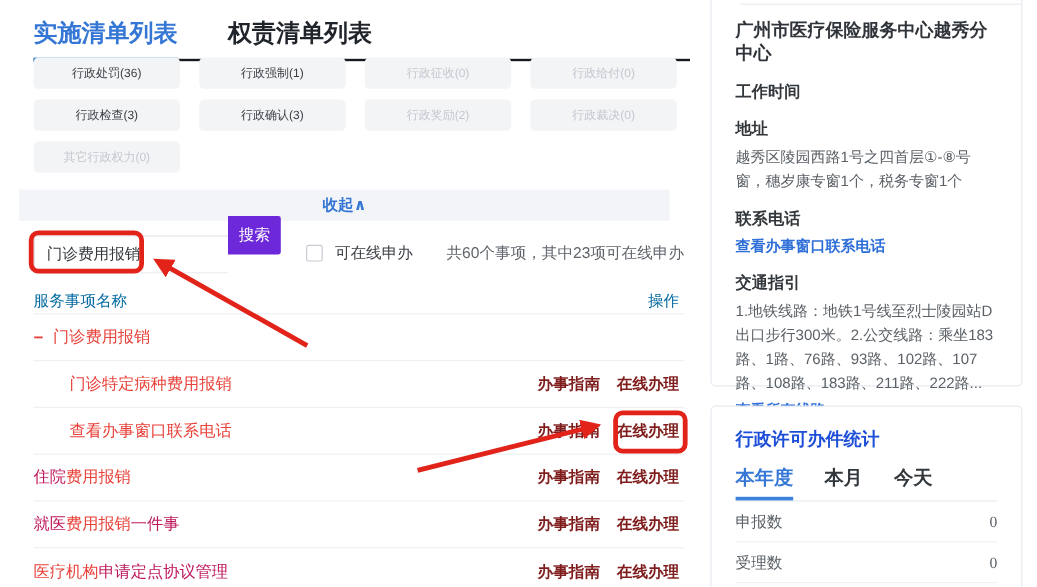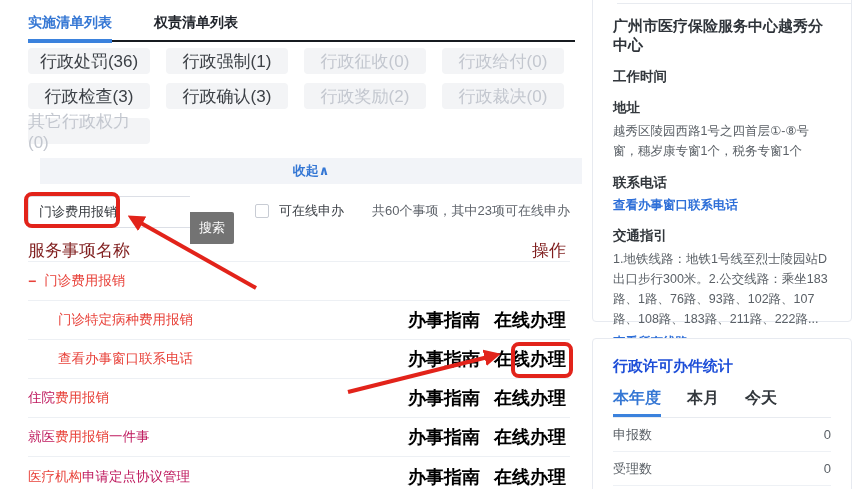--- a/index.html
+++ b/index.html
@@ -3,78 +3,78 @@
 <meta charset="utf-8">
 <style>
   * { margin:0; padding:0; box-sizing:border-box; }
   html,body { width:864px; height:489px; overflow:hidden; background:#fff;
     font-family:"Liberation Sans","DejaVu Sans",sans-serif; }
   body { position:relative; }
 
   
   .tabbar { position:absolute; left:28px; top:8px; width:547px; display:flex; gap:42px;
     border-bottom:2px solid #171b20; }
-  .tab { font-size:14px; font-weight:700; color:#1f232a; padding:6px 0 8px; cursor:pointer; position:relative; }
+  .tab { font-size:20px; font-weight:700; color:#1f232a; padding:6px 0 8px; cursor:pointer; position:relative; }
   .tab.active { color:#3577d4; }
   .tab.active::after { content:""; position:absolute; left:0; right:0; bottom:-3px; height:4px; background:#3b82dd; }
 
   
   .catgrid { position:absolute; left:28px; top:48px; width:542px; display:grid;
     grid-template-columns:repeat(4,122px); gap:9px 16px; }
-  .cat { height:26px; background:#f3f4f6; border-radius:4px; font-size:17px; color:#3c4046;
+  .cat { height:26px; background:#f3f4f6; border-radius:4px; font-size:10px; color:#3c4046;
     display:flex; align-items:center; justify-content:center; cursor:pointer; }
   .cat.dim { color:#c3c7cf; }
 
   
-  .collapse { position:absolute; left:40px; top:158px; width:542px; height:26px; background:#f2f4f8;
+  .collapse { position:absolute; left:16px; top:158px; width:542px; height:26px; background:#f2f4f8;
     display:flex; align-items:center; justify-content:center; font-size:13px; color:#3577d4; font-weight:700; cursor:pointer; }
 
   
   .search-input { position:absolute; left:28px; top:196px; width:162px; height:32px;
     border:1px solid #dcdfe6; border-right:none; border-radius:2px 0 0 2px; font-size:13px; color:#33373c;
     padding:0 10px; font-family:inherit; outline:none; }
-  .search-btn { position:absolute; left:190px; top:212px; width:44px; height:32px; background:#737373;
+  .search-btn { position:absolute; left:190px; top:180px; width:44px; height:32px; background:#6d28d9;
     color:#fff; border:none; border-radius:0 2px 2px 0; font-size:13px; font-family:inherit; cursor:pointer; }
   .filter { position:absolute; top:202px; right:294px; display:flex; align-items:center; gap:10px; }
   .checkbox { width:14px; height:14px; border:1px solid #c8ccd4; border-radius:2px; background:#fff; cursor:pointer; }
   .filter .cblabel { font-size:13px; color:#3c4046; margin-right:18px; }
   .filter .summary { font-size:13px; color:#5f646b; }
 
   
   .table { position:absolute; left:28px; top:240px; width:542px; }
   .thead { height:22px; display:flex; justify-content:space-between; align-items:center;
-    font-size:17px; color:#7f1d1d; border-bottom:1px solid #edf0f4; padding-right:4px; }
+    font-size:13px; color:#0369a1; border-bottom:1px solid #edf0f4; padding-right:4px; }
   .srow { height:39px; display:flex; justify-content:space-between; align-items:center;
     border-bottom:1px solid #edf0f4; padding-right:4px; }
   .srow:last-child { border-bottom:none; }
   .rname { font-size:13.5px; display:flex; align-items:center; }
   .rname.indent { padding-left:30px; }
   .minus { color:#e8423a; font-weight:700; margin-right:8px; cursor:pointer; font-size:14px; }
   .seg.red { color:#e8423a; }
   .seg.blue { color:#be185d; }
   .rlinks { display:flex; gap:14px; }
-  .rlinks a { font-size:18px; font-weight:700; color:#000000; text-decoration:none; cursor:pointer; }
+  .rlinks a { font-size:13px; font-weight:700; color:#7f1d1d; text-decoration:none; cursor:pointer; }
 
   
   .card { position:absolute; background:#fff; border:1px solid #e7eaf0; border-radius:4px; }
   .card1 { left:592px; top:-14px; width:260px; height:336px; padding:0 20px; }
   .card1 .topline { position:absolute; left:24px; right:0; top:16px; height:1px; background:#e8ebf0; }
   .sb-title { margin-top:30px; font-size:15px; font-weight:700; color:#2f343a; line-height:1.25; }
   .sb-h { margin-top:13px; font-size:13.5px; font-weight:700; color:#32373c; }
   .sb-b { margin-top:4px; font-size:12.5px; color:#5a6066; line-height:1.6; }
   .sb-link { margin-top:5px; font-size:12.5px; font-weight:700; color:#2e6fd8; cursor:pointer; }
 
   .card2 { left:592px; top:338px; width:260px; height:200px; padding:0 20px; }
   .st-title { margin-top:18px; font-size:15px; font-weight:700; color:#1d4ed8; }
   .st-tabs { margin-top:12px; display:flex; gap:26px; border-bottom:1px solid #e8ebf0; }
   .st-tab { font-size:16px; font-weight:700; color:#32373c; padding-bottom:8px; position:relative; cursor:pointer; }
   .st-tab.active { color:#3577d4; }
   .st-tab.active::after { content:""; position:absolute; left:0; right:0; bottom:0; height:3px; background:#3b82dd; }
   .st-row { height:34px; display:flex; justify-content:space-between; align-items:center;
-    font-size:13px; color:#5a6066; border-bottom:1px solid #eef1f5; }
+    font-size:13px; color:#5a6066; border-bottom:1px solid #eef1f5;font-family:Liberation Serif, serif; }
 
   
   .redbox { position:absolute; border:4px solid #e2231a; border-radius:8px; pointer-events:none; z-index:20; }
   .redbox1 { left:24px; top:192px; width:96px; height:36px; }
   .redbox2 { left:511px; top:342px; width:62px; height:36px; }
   .overlay { position:absolute; left:0; top:0; pointer-events:none; z-index:21; }
 </style>
 </head>
 <body>
 

